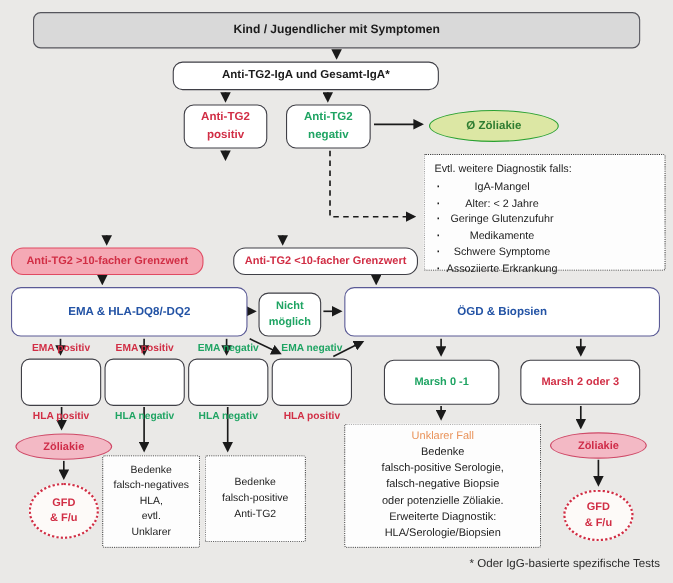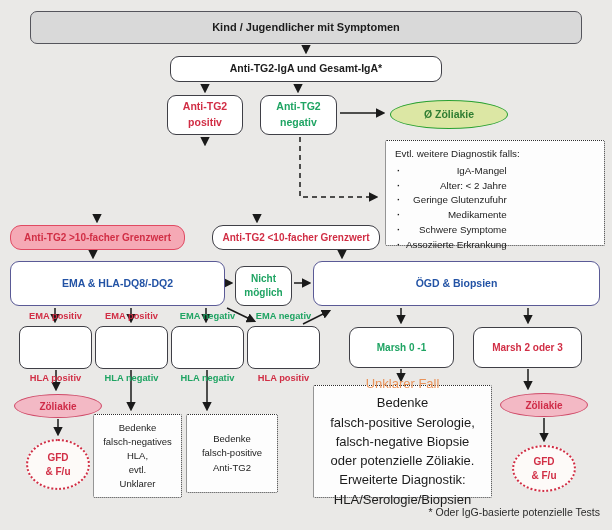--- a/index.html
+++ b/index.html
@@ -11,34 +11,34 @@
         background:#ffffff;border:1.4px solid #3f3f46;border-radius:9px;line-height:1.3;}
   .t-red{color:#d12e45;}
   .t-green{color:#1fa463;}
   .start{background:#d9d9d9;border-color:#55555c;font-weight:bold;font-size:11px;border-radius:7px;}
   .serology{font-size:10.5px;font-weight:bold;}
   .tg2{font-size:10.5px;font-weight:bold;line-height:1.5;}
   .nocel{background:#dce7a4;border:1.9px solid #2aa132;color:#2f7d32;font-weight:bold;font-size:10.5px;border-radius:50%;}
   .purple{background:#b5b0d8;border-color:#45407e;font-size:9.8px;line-height:1.33;color:#17122e;}
   .purple .ttl{font-weight:bold;font-size:10.4px;}
   .dotted{border:1.6px dotted #2e2e2e;border-radius:2px;background:#fdfdfd;}
-  .diag{align-items:flex-start;justify-content:flex-start;text-align:right;font-size:9.8px;padding:7px 9px;}
+  .diag{align-items:flex-start;justify-content:flex-start;text-align:center;font-size:9.8px;padding:7px 9px;}
   .diag ul{list-style:none;margin:3px 0 0;padding:0;}
   .diag li{padding-left:11px;position:relative;line-height:14.8px;}
   .diag li::before{content:"\00B7";position:absolute;left:2px;font-weight:bold;}
   .pinkbox{background:#f5a9b5;border-color:#e04a62;color:#d12e45;font-weight:bold;font-size:10px;border-radius:11px;}
   .redlabel{color:#d12e45;font-weight:bold;font-size:10px;border-radius:11px;}
   .bluebox{border-color:#5a5a96;color:#2353a5;font-weight:bold;font-size:10.5px;line-height:1.5;}
   .nicht{color:#1fa463;font-weight:bold;font-size:10px;line-height:1.4;}
   .combo{font-size:9.3px;font-weight:bold;line-height:1.5;border-radius:8px;gap:48px;}
   .marsh{font-weight:bold;font-size:10px;}
   .celiac{background:#f3b9c5;border:1.5px solid #cf4a68;color:#cf2b48;font-weight:bold;font-size:10px;border-radius:50%;}
   .gfd{background:#fdfaf8;border:2px dotted #d12e45;color:#d12e45;font-weight:bold;font-size:10px;border-radius:50%;line-height:1.35;}
   .consider{font-size:9.5px;line-height:1.48;padding:4px 2px;color:#1c1c1c;}
-  .unclear{font-size:13px;line-height:1.48;color:#1c1c1c;}
+  .unclear{font-size:10px;line-height:1.48;color:#1c1c1c;}
   .unclear .ttl{color:#e9935a;}
   .footnote{position:absolute;top:506px;right:12px;font-size:10.5px;color:#2b2b2b;}
 </style>
 </head>
 <body>
 
 <div class="stage">
 
   <svg class="arrows" viewBox="0 0 612 530" xmlns="http://www.w3.org/2000/svg">
     <defs>
@@ -73,21 +73,21 @@
       <path d="M401,369 L401,380" marker-end="url(#ah)"></path>
       <path d="M528,369 L528,388" marker-end="url(#ah)"></path>
       <path d="M544,418 L544,440" marker-end="url(#ah)"></path>
     </g>
   </svg>
 
   <div class="node start" style="left:30px;top:11px;width:552px;height:33px">
     <span>Kind / Jugendlicher mit Symptomen</span>
   </div>
 
-  <div class="node serology" style="left:170px;top:56px;width:272px;height:26px">
+  <div class="node serology" style="left:157px;top:56px;width:242px;height:26px">
     <span>Anti-TG2-IgA und Gesamt-IgA*</span>
   </div>
 
   <div class="node tg2" style="left:167px;top:95px;width:76px;height:40px">
     <span class="t-red">Anti-TG2</span>
     <span class="t-red">positiv</span>
   </div>
 
   <div class="node tg2" style="left:260px;top:95px;width:77px;height:40px">
     <span class="t-green">Anti-TG2</span>
@@ -195,15 +195,15 @@
 
   <div class="node celiac" style="left:500px;top:393px;width:88px;height:24px">
     <span>Zöliakie</span>
   </div>
 
   <div class="node gfd" style="left:512px;top:445px;width:64px;height:47px">
     <span>GFD</span>
     <span>&amp; F/u</span>
   </div>
 
-  <div class="footnote">* Oder IgG-basierte potenzielle Tests</div>
+  <div class="footnote">* Oder IgG-basierte spezifische Tests</div>
 
 </div>
 
 </body></html>

